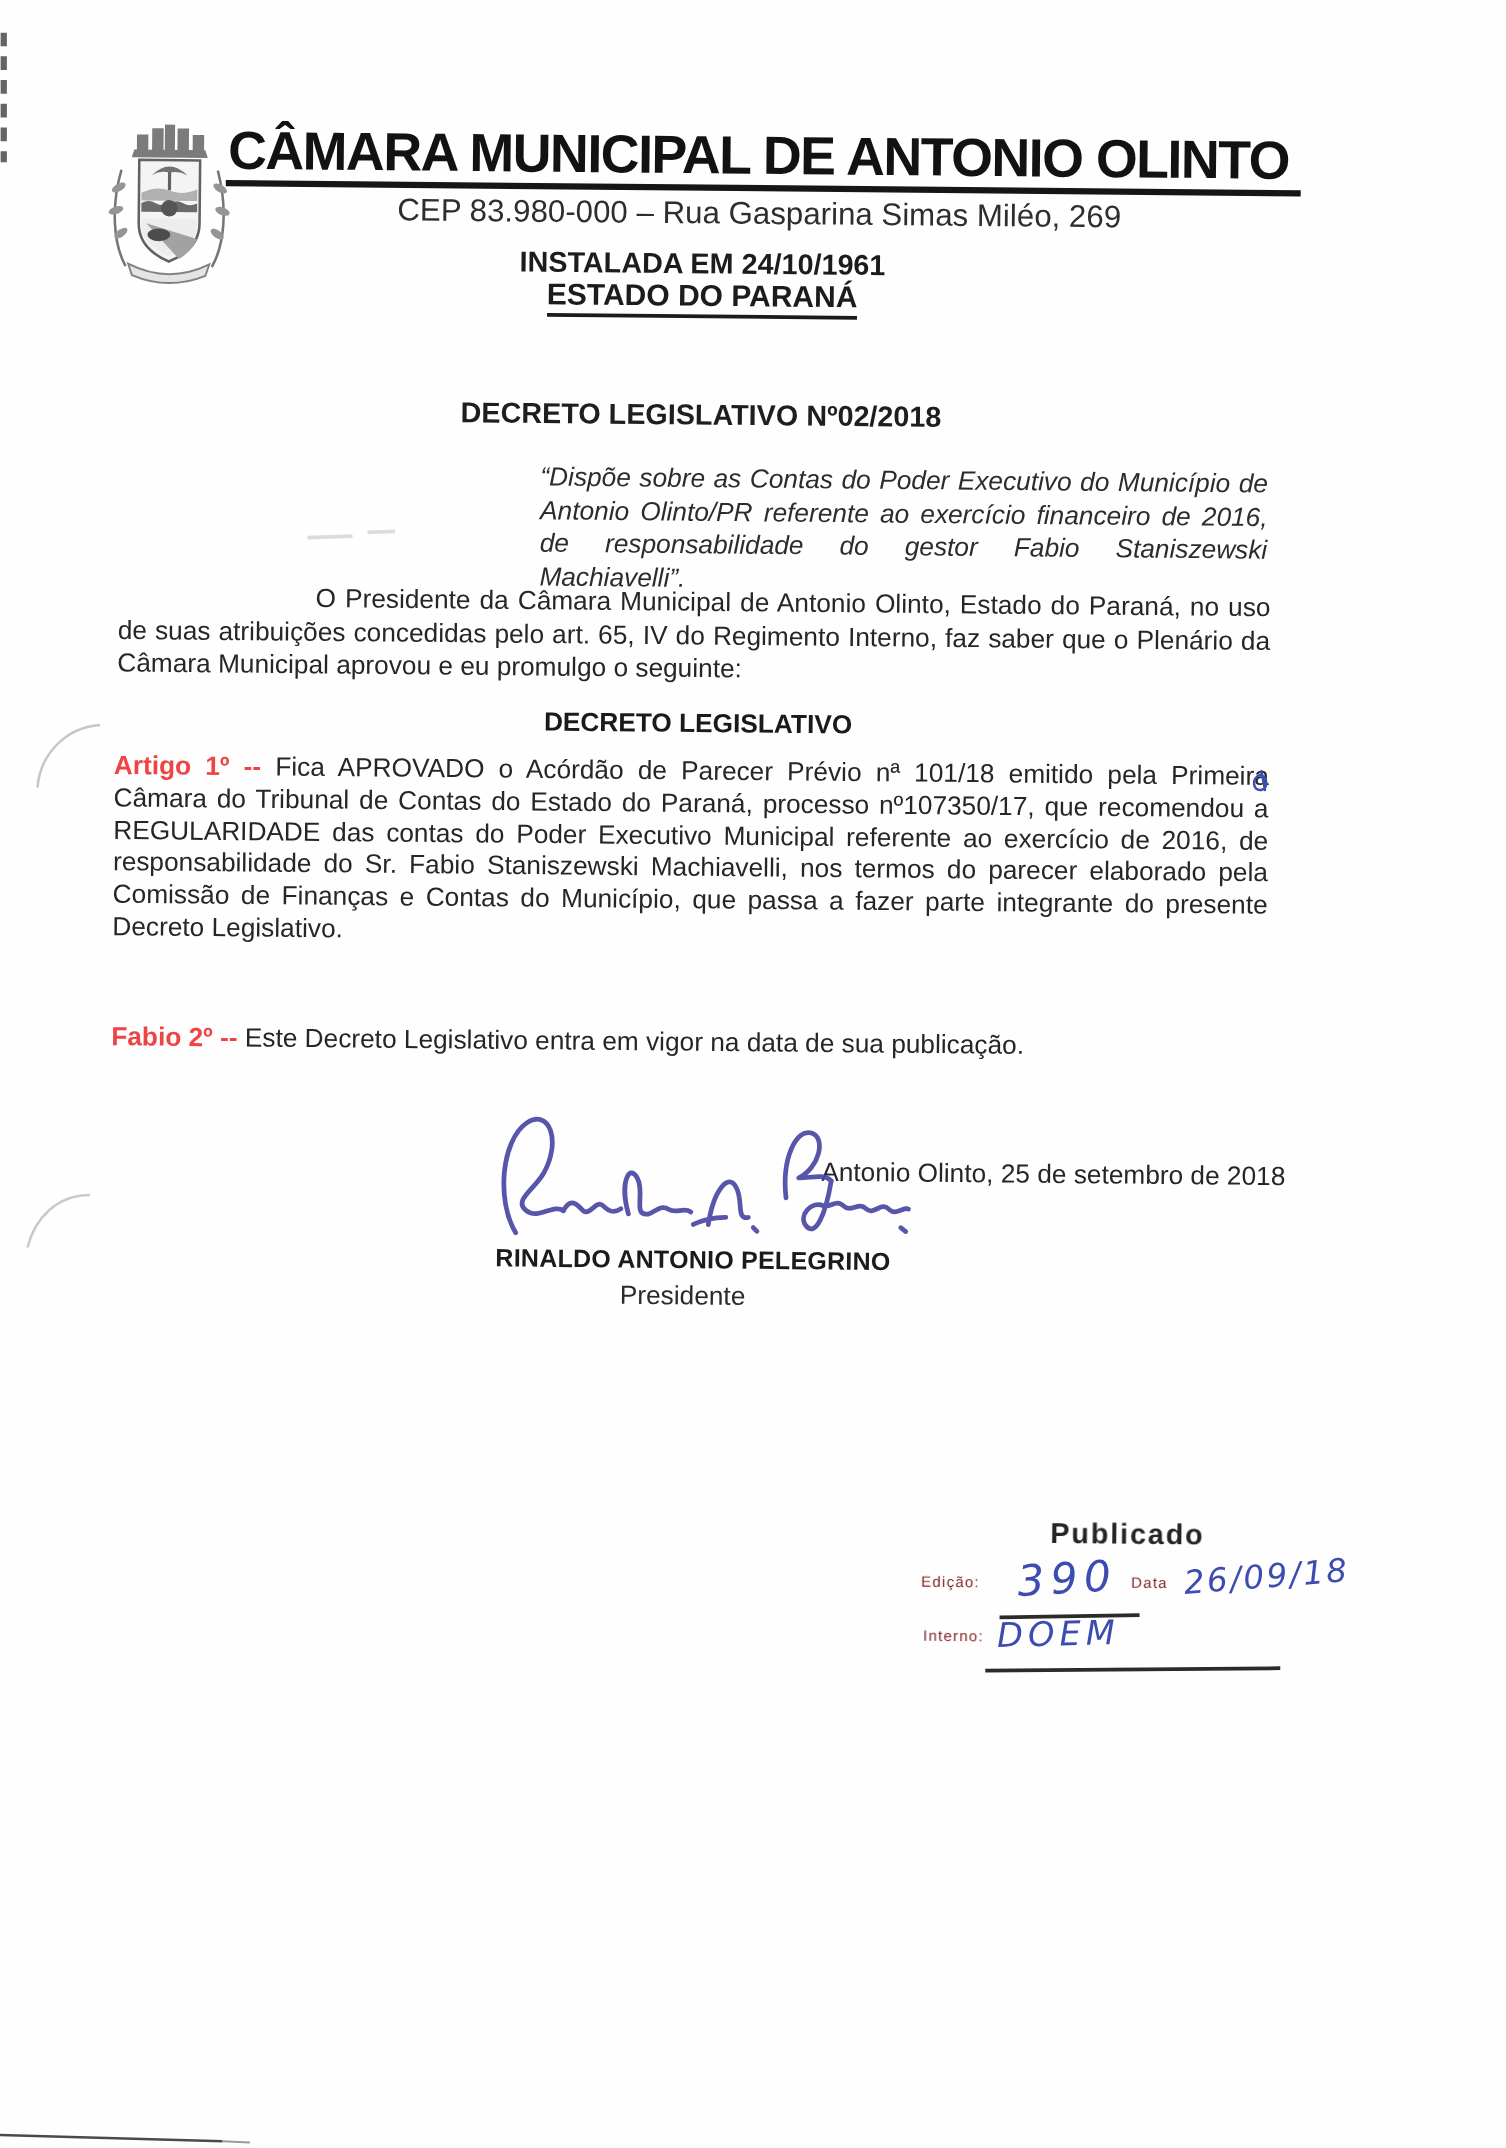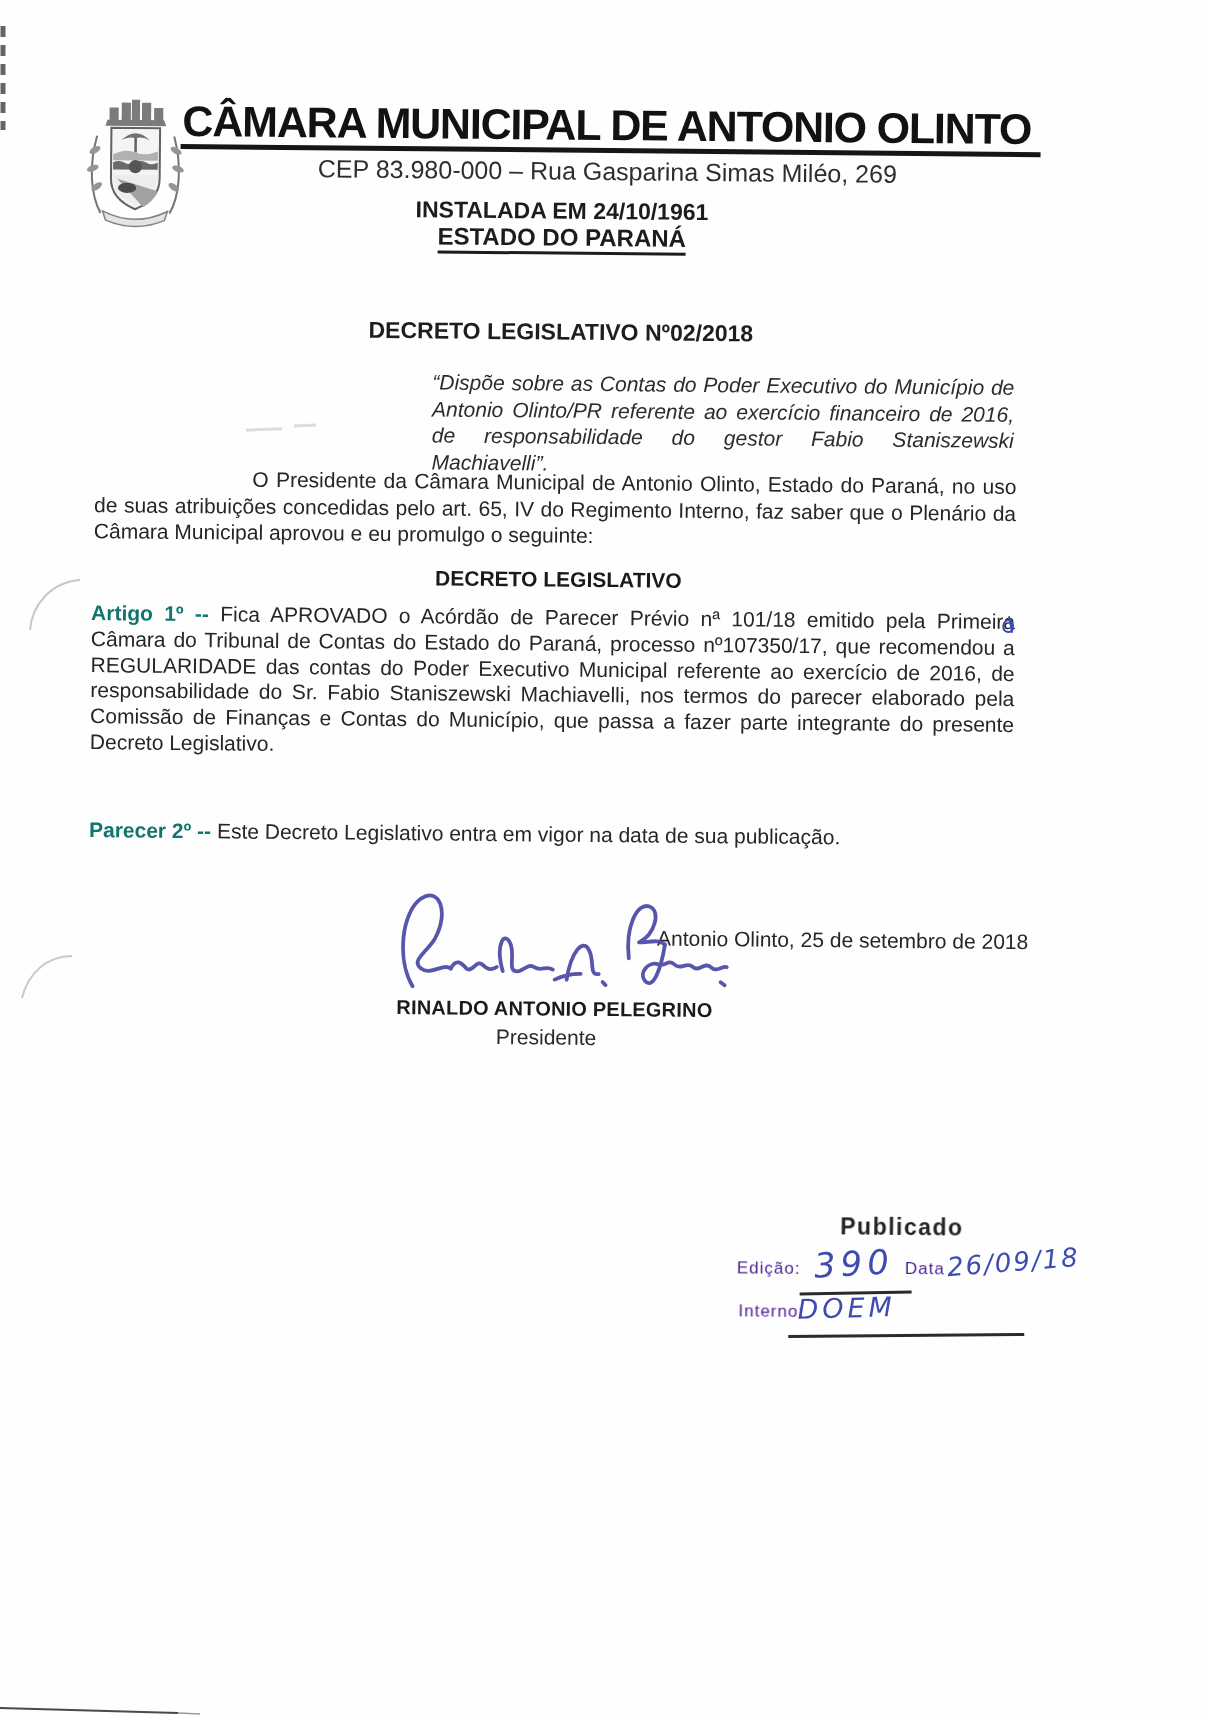--- a/index.html
+++ b/index.html
@@ -29,36 +29,36 @@
   .epigraph{
     position:absolute;left:432px;top:371px;width:582px;
     font-size:21px;font-style:italic;line-height:26.5px;text-align:justify;color:#2c2c2c;
   }
   .preamble{
     position:absolute;left:95px;top:470px;width:922px;
     font-size:21px;line-height:26.5px;text-align:justify;text-indent:158px;color:#262626;
   }
   .section-heading{position:absolute;left:150px;top:568px;width:820px;text-align:center;font-size:21px;font-weight:bold;color:#1a1a1a;}
   .article{font-size:21px;line-height:25.8px;text-align:justify;color:#262626;}
-  .article b{color:#0f766e;}
+  .article b{color:#ef4444;}
   .article-1{position:absolute;left:93px;top:605px;width:924px;}
   .article-2{position:absolute;left:93px;top:822px;width:924px;}
   .dateline{position:absolute;left:662px;top:926px;font-size:21px;color:#262626;}
 
   
   .signature{position:absolute;left:396px;top:888px;width:340px;height:118px;}
   .sig-name{position:absolute;left:402px;top:998px;width:300px;text-align:center;font-size:20px;font-weight:bold;letter-spacing:.2px;color:#1b1b1b;white-space:nowrap;}
   .sig-role{position:absolute;left:402px;top:1026px;width:300px;text-align:center;font-size:21px;color:#2a2a2a;}
 
   
   .stamp-pub{
     position:absolute;left:848px;top:1211px;font-size:23px;font-weight:bold;letter-spacing:1.5px;
     color:#242424;filter:blur(.45px);
   }
-  .stamp-label{position:absolute;font-size:17px;color:#4c1d95;letter-spacing:1px;filter:blur(.4px);}
+  .stamp-label{position:absolute;font-size:12px;color:#7f1d1d;letter-spacing:1px;filter:blur(.4px);}
   .lbl-ed{left:745px;top:1257px;}
   .lbl-da{left:913px;top:1256px;font-weight:normal;}
   .lbl-jo{left:747px;top:1300px;}
   .hand{
     position:absolute;font-family:"DejaVu Sans",sans-serif;font-style:italic;
     color:#3d4cb0;white-space:nowrap;
   }
   .val-ed{left:822px;top:1241px;font-size:34px;letter-spacing:5px;transform:rotate(-4deg);}
   .val-da{left:955px;top:1243px;font-size:26px;letter-spacing:2px;transform:rotate(-5deg);}
   .val-jo{left:806px;top:1290px;font-size:27px;letter-spacing:4px;transform:rotate(-2deg);}
@@ -114,21 +114,21 @@
     <div class="installed">INSTALADA EM 24/10/1961</div>
     <div class="state"><span class="state-inner">ESTADO DO PARANÁ</span></div>
 
     <div class="doc-title">DECRETO LEGISLATIVO Nº02/2018</div>
     <p class="epigraph">“Dispõe sobre as Contas do Poder Executivo do Município de Antonio Olinto/PR referente ao exercício financeiro de 2016, de responsabilidade do gestor Fabio Staniszewski Machiavelli”.</p>
     <p class="preamble">O Presidente da Câmara Municipal de Antonio Olinto, Estado do Paraná, no uso de suas atribuições concedidas pelo art. 65, IV do Regimento Interno, faz saber que o Plenário da Câmara Municipal aprovou e eu promulgo o seguinte:</p>
     <div class="section-heading">DECRETO LEGISLATIVO</div>
 
     <p class="article article-1"><b>Artigo 1º</b><b> -- </b><span>Fica APROVADO o Acórdão de Parecer Prévio nª 101/18 emitido pela Primeira Câmara do Tribunal de Contas do Estado do Paraná, processo nº107350/17, que recomendou a REGULARIDADE das contas do Poder Executivo Municipal referente ao exercício de 2016, de responsabilidade do Sr. Fabio Staniszewski Machiavelli, nos termos do parecer elaborado pela Comissão de Finanças e Contas do Município, que passa a fazer parte integrante do presente Decreto Legislativo.</span></p>
 
-    <p class="article article-2"><b>Parecer 2º</b><b> -- </b><span>Este Decreto Legislativo entra em vigor na data de sua publicação.</span></p>
+    <p class="article article-2"><b>Fabio 2º</b><b> -- </b><span>Este Decreto Legislativo entra em vigor na data de sua publicação.</span></p>
 
     <div class="dateline">Antonio Olinto, 25 de setembro de 2018</div>
 
     <svg class="signature" viewBox="0 0 340 118" aria-hidden="true">
       <g fill="none" stroke="#4a48a4" stroke-width="3.8" stroke-linecap="round" stroke-linejoin="round" opacity="0.92">
         <path d="M22,100 C6,74 10,26 30,12 C48,0 58,26 44,52 C36,66 20,74 30,82 C40,90 52,76 60,82"></path>
         <path d="M60,82 C66,70 72,78 76,82 C82,86 86,72 92,78 C96,82 100,84 106,80"></path>
         <path d="M112,84 C104,56 114,42 120,58 C124,70 116,86 128,84 C134,82 138,76 144,80 C150,84 156,78 162,82"></path>
         <path d="M164,92 C172,88 182,86 190,86 M176,92 C180,64 192,50 198,62 C204,72 198,88 208,86"></path>
         <path d="M212,94 l3,3"></path>

